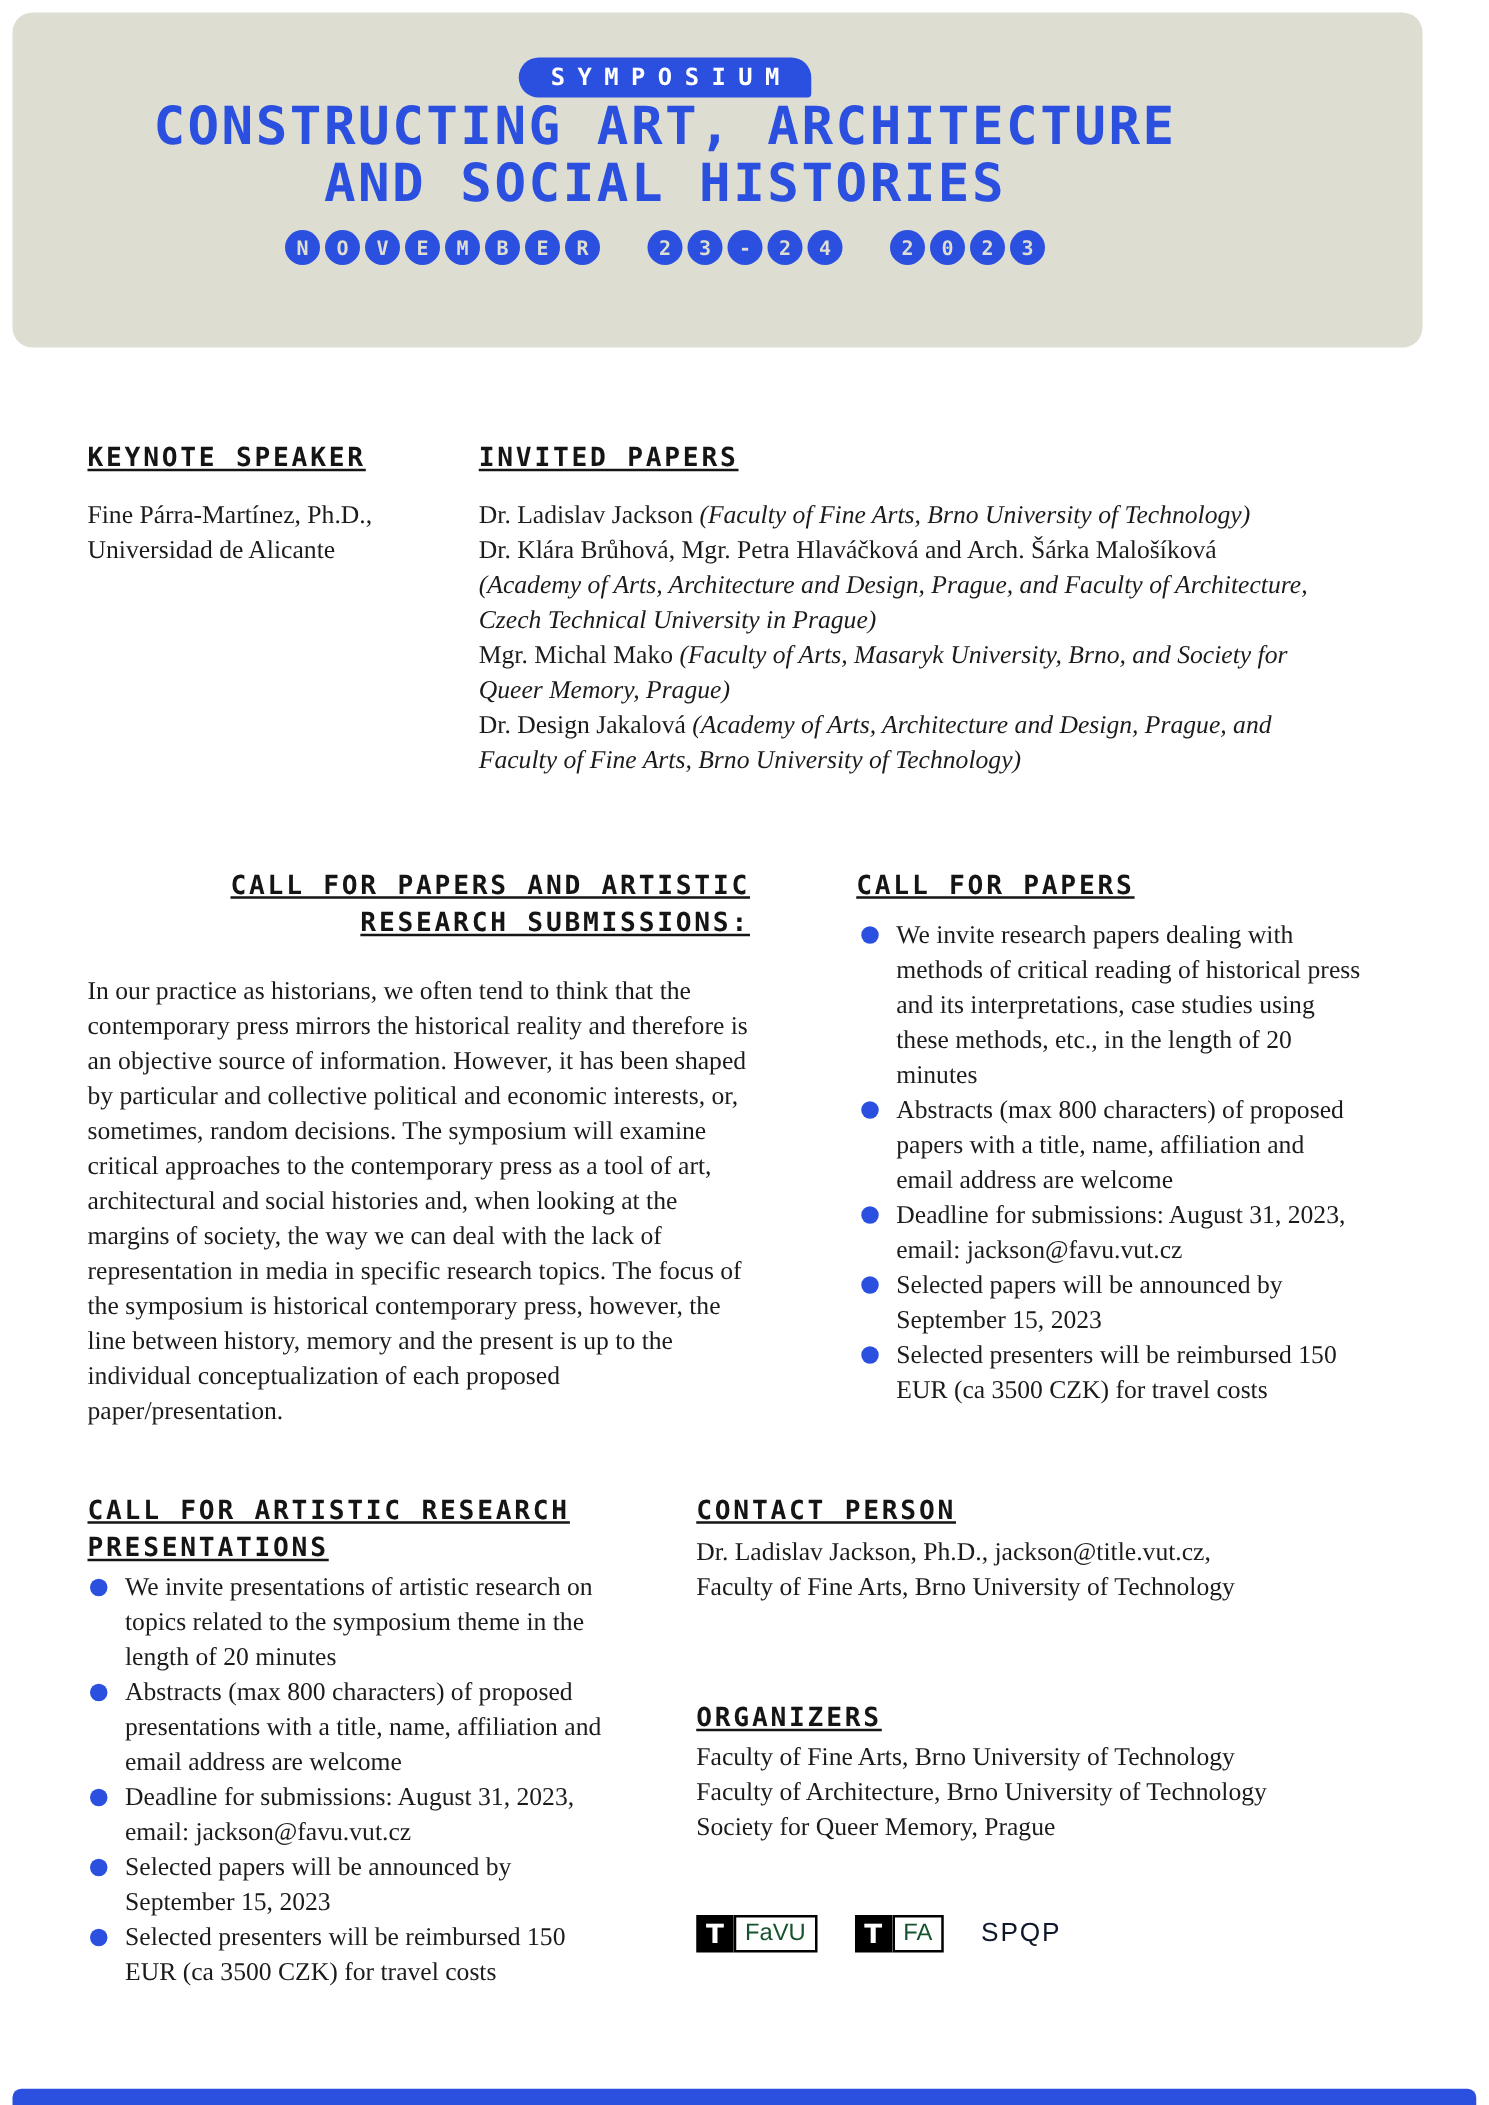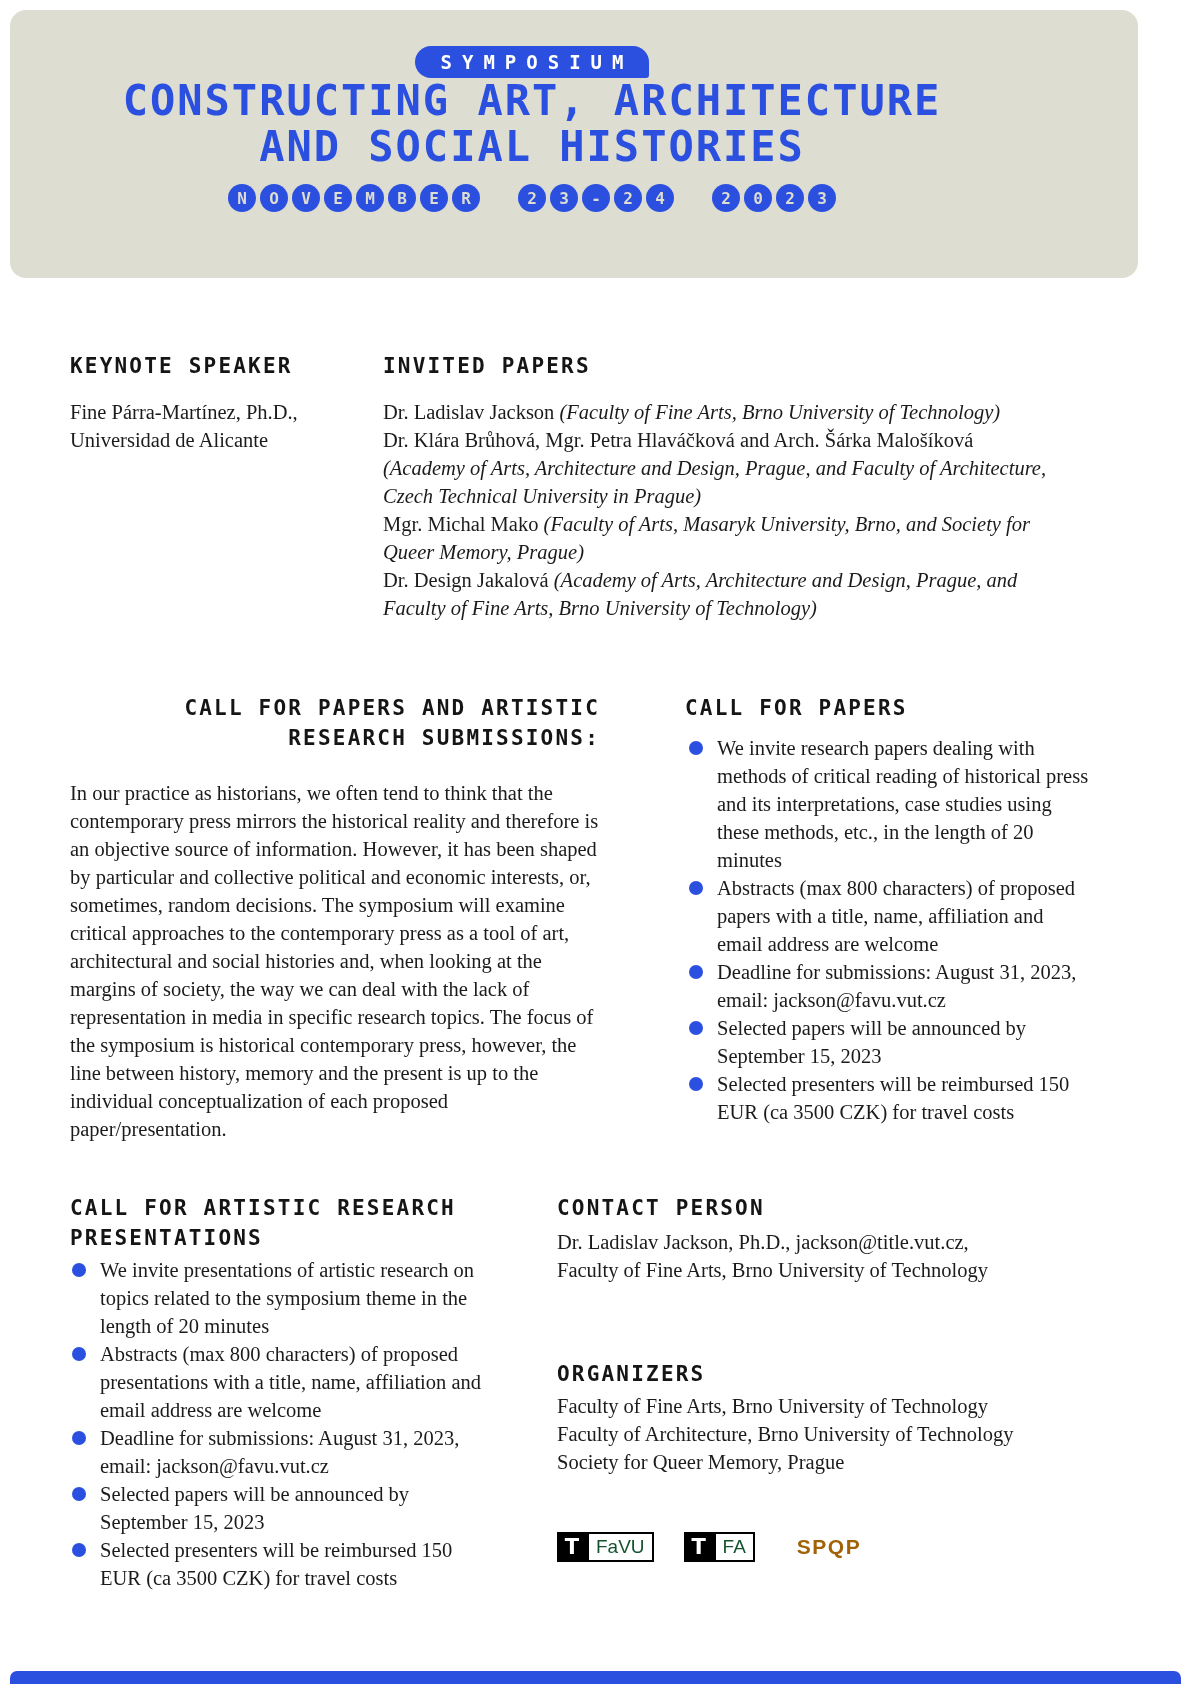--- a/index.html
+++ b/index.html
@@ -19,21 +19,21 @@
     color:var(--accent);font-size:40px;line-height:46px;white-space:nowrap;}
   .t2{margin:0;font-family:"DejaVu Sans Mono",monospace;font-weight:bold;
     color:var(--accent);font-size:42px;line-height:46px;letter-spacing:2px;white-space:nowrap;}
   .dates{margin-top:14px;display:flex;gap:38px;}
   .dgroup{display:flex;gap:4px;}
   .circ{width:28px;height:28px;border-radius:50%;background:var(--accent);color:var(--beige);
     font-family:"DejaVu Sans Mono",monospace;font-weight:bold;font-size:16px;
     display:flex;align-items:center;justify-content:center;}
   
   .h-mono{position:absolute;font-family:"DejaVu Sans Mono",monospace;font-weight:bold;
-    font-size:21px;letter-spacing:2.2px;line-height:30px;color:#151515;}
+    font-size:21px;letter-spacing:2.2px;line-height:30px;color:#151515;text-decoration:underline;}
   .serif{position:absolute;font-size:20.5px;line-height:28px;}
   .serif em{font-style:italic;}
   .entry{margin:0;}
   
   ul.bullets{position:absolute;list-style:none;margin:0;padding:0;font-size:20.5px;line-height:28px;}
   .bullets li{position:relative;padding-left:28px;}
   .bullets .dot{position:absolute;left:0;top:7px;width:14px;height:14px;border-radius:50%;background:var(--accent);}
   
   #kn-h{left:70px;top:330px;}
   #kn-b{left:70px;top:398px;width:300px;}
@@ -49,21 +49,21 @@
   #ct-b{left:557px;top:1228px;width:480px;}
   #org-h{left:557px;top:1338px;}
   #org-b{left:557px;top:1392px;width:480px;}
   
   #logos{position:absolute;left:557px;top:1532px;display:flex;align-items:center;gap:30px;}
   .lockup{display:flex;align-items:center;}
   .tsq{width:30px;height:30px;background:#000;color:#fff;display:flex;align-items:center;justify-content:center;
     font-family:"DejaVu Sans",sans-serif;font-weight:bold;font-size:21px;}
   .lbox{height:26px;border:2px solid #000;display:flex;align-items:center;padding:0 7px;
     font-family:"Liberation Sans",sans-serif;font-size:19px;font-weight:500;background:#fff;color:#14532d;}
-  .spqp{font-family:"Liberation Sans",sans-serif;font-weight:bold;font-size:21px;letter-spacing:1.5px;color:#a16207;margin-left:12px;}
+  .spqp{font-family:"Liberation Sans",sans-serif;font-weight:normal;font-size:21px;letter-spacing:1.5px;color:#0f172a;}
   
   #footer-bar{position:absolute;left:10px;right:10px;bottom:0;height:13px;
     background:var(--accent);border-radius:7px 7px 0 0;}
 </style>
 </head>
 <body style="--accent: #2B50E0; --beige: #DEDDD1;">
 
 <header class="hero">
   <div class="hero-inner">
     <div class="badge">SYMPOSIUM</div>

